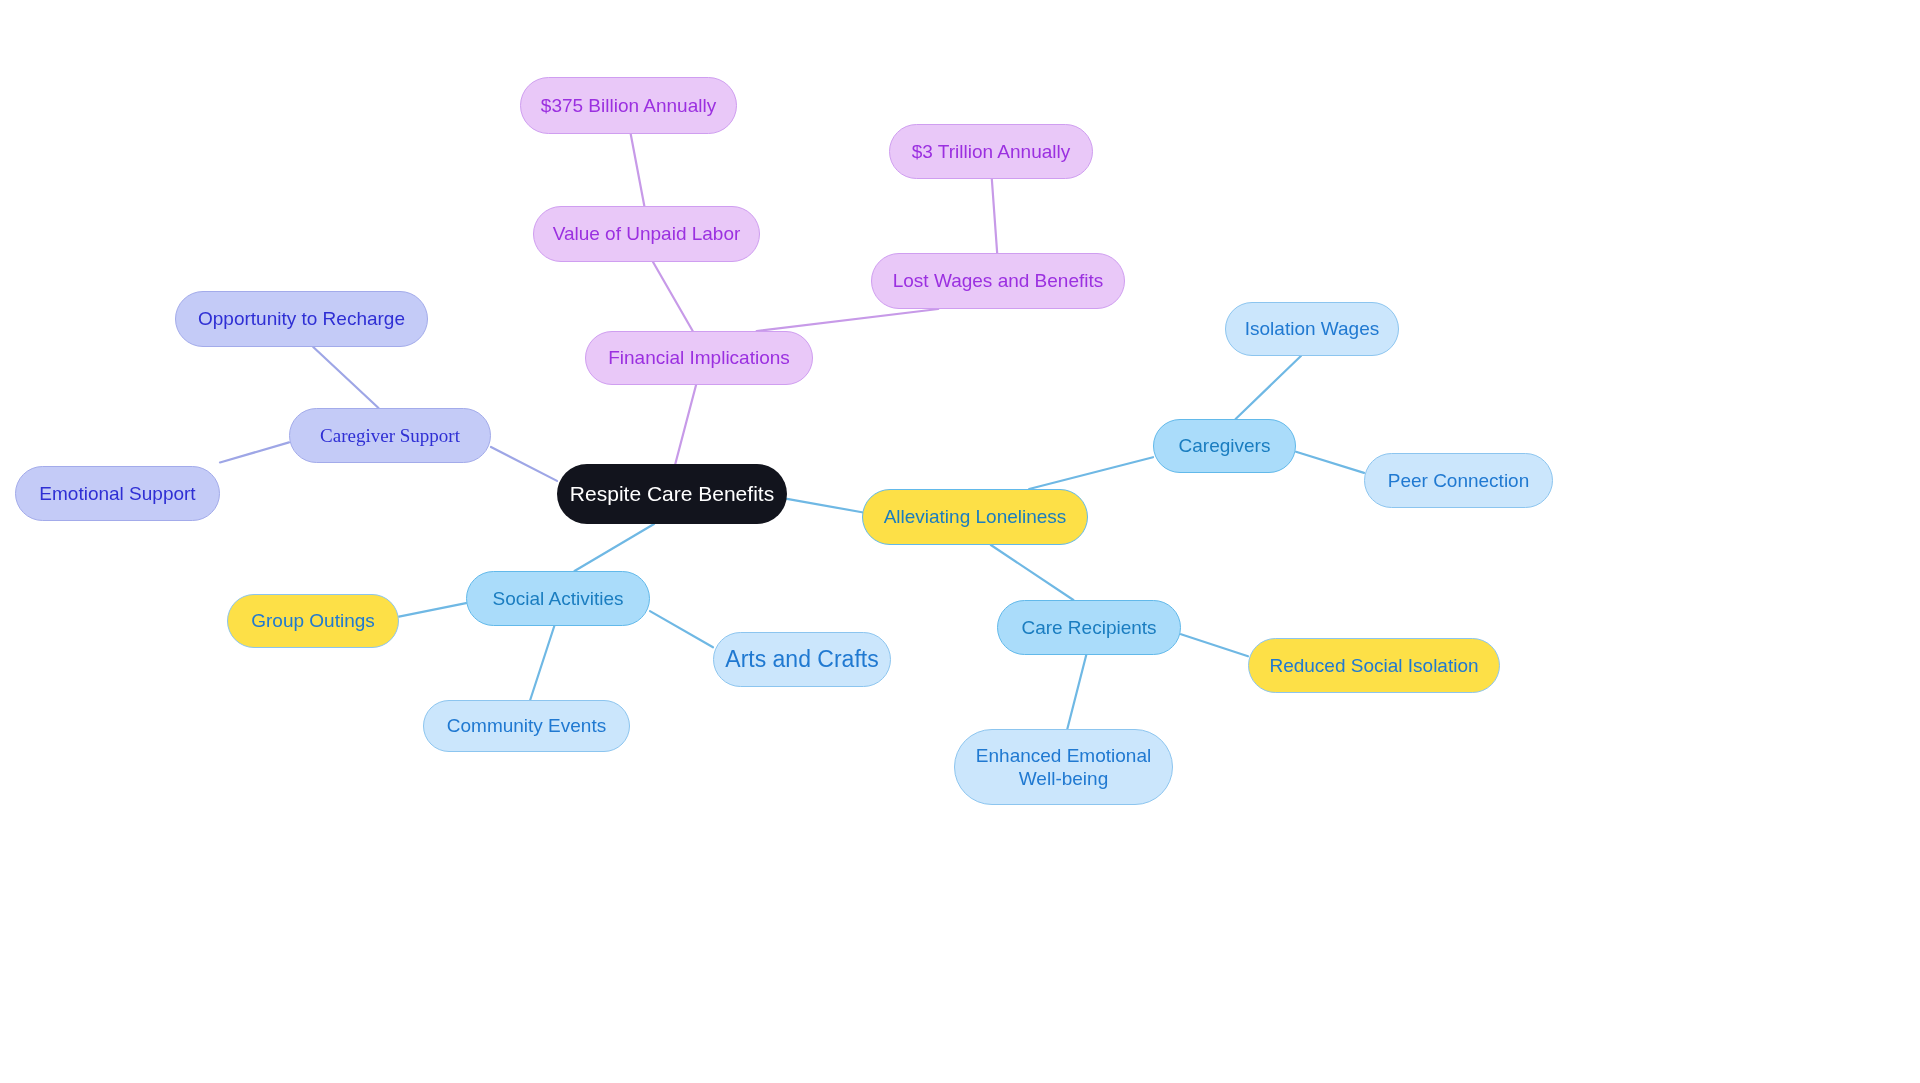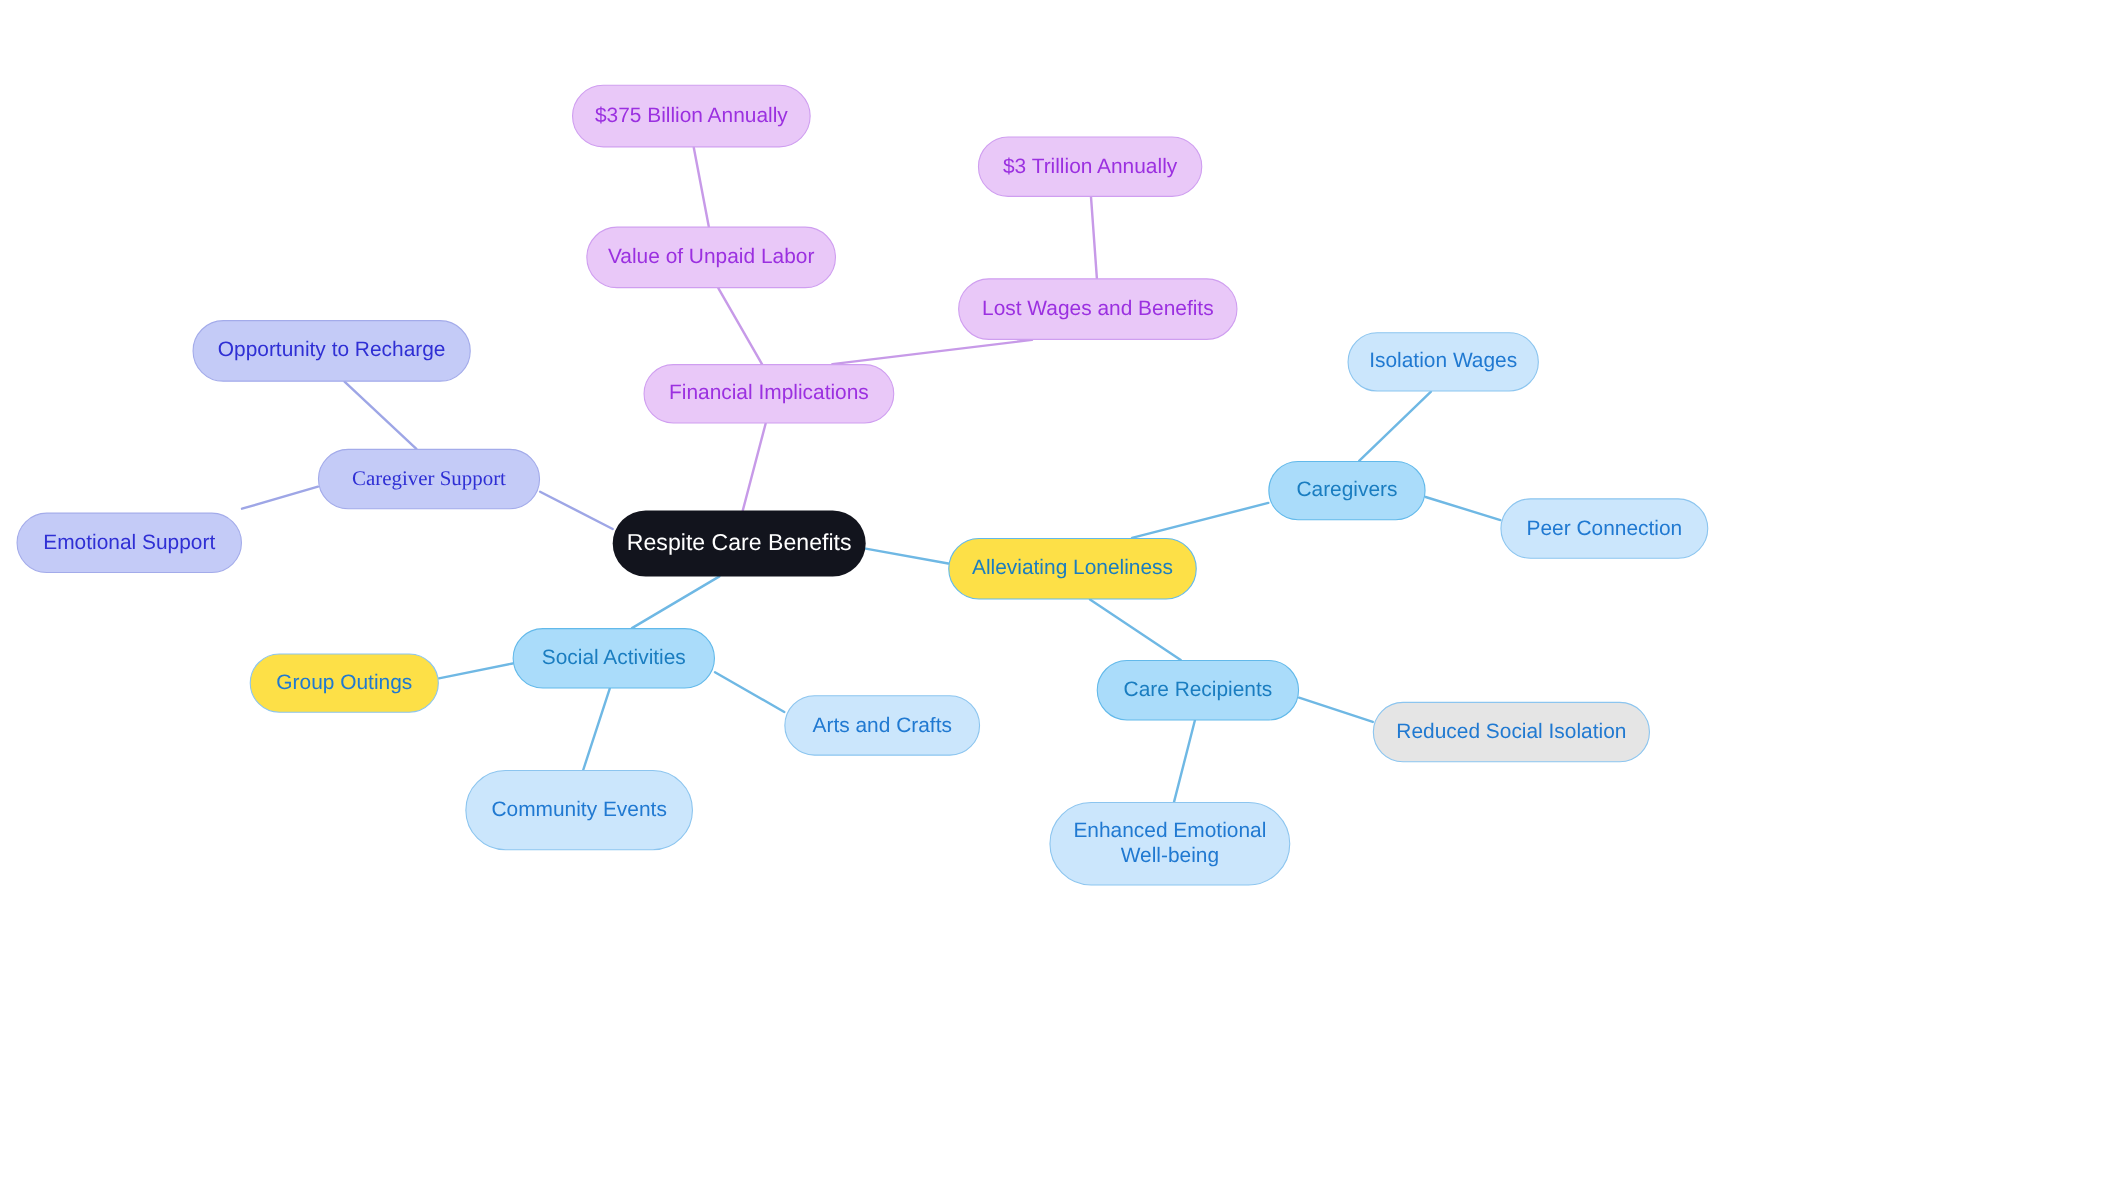--- a/index.html
+++ b/index.html
@@ -78,20 +78,20 @@
     <div class="node" style="left: 871px; top: 253px; width: 254px; height: 56px; background: rgb(233, 200, 248); color: rgb(155, 48, 224); border-color: rgb(207, 158, 240); font-size: 19px;">Lost Wages and Benefits</div>
     <div class="node" style="left: 889px; top: 124px; width: 204px; height: 55px; background: rgb(233, 200, 248); color: rgb(155, 48, 224); border-color: rgb(207, 158, 240); font-size: 19px;">$3 Trillion Annually</div>
     <div class="node" style="left: 289px; top: 408px; width: 202px; height: 55px; background: rgb(196, 203, 247); color: rgb(47, 47, 212); border-color: rgb(163, 171, 234); font-size: 19px; font-family: Liberation Serif, serif;">Caregiver Support</div>
     <div class="node" style="left: 175px; top: 291px; width: 253px; height: 56px; background: rgb(196, 203, 247); color: rgb(47, 47, 212); border-color: rgb(163, 171, 234); font-size: 19px;">Opportunity to Recharge</div>
     <div class="node" style="left: 15px; top: 466px; width: 205px; height: 55px; background: rgb(196, 203, 247); color: rgb(47, 47, 212); border-color: rgb(163, 171, 234); font-size: 19px;">Emotional Support</div>
     <div class="node" style="left: 862px; top: 489px; width: 226px; height: 56px; background: #fde047; color: rgb(26, 125, 192); border-color: rgb(98, 185, 234); font-size: 19px;">Alleviating Loneliness</div>
     <div class="node" style="left: 1153px; top: 419px; width: 143px; height: 54px; background: rgb(170, 220, 250); color: rgb(26, 125, 192); border-color: rgb(98, 185, 234); font-size: 19px;">Caregivers</div>
     <div class="node" style="left: 1225px; top: 302px; width: 174px; height: 54px; background: rgb(203, 230, 252); color: rgb(32, 121, 209); border-color: rgb(140, 197, 239); font-size: 19px;">Isolation Wages</div>
     <div class="node" style="left: 1364px; top: 453px; width: 189px; height: 55px; background: rgb(203, 230, 252); color: rgb(32, 121, 209); border-color: rgb(140, 197, 239); font-size: 19px;">Peer Connection</div>
     <div class="node" style="left: 997px; top: 600px; width: 184px; height: 55px; background: rgb(170, 220, 250); color: rgb(26, 125, 192); border-color: rgb(98, 185, 234); font-size: 19px;">Care Recipients</div>
-    <div class="node" style="left: 1248px; top: 638px; width: 252px; height: 55px; background: #e5e5e5; color: rgb(32, 121, 209); border-color: rgb(140, 197, 239); font-size: 19px;">Reduced Social Isolation</div>
+    <div class="node" style="left: 1248px; top: 638px; width: 252px; height: 55px; background: #fde047; color: rgb(32, 121, 209); border-color: rgb(140, 197, 239); font-size: 19px;">Reduced Social Isolation</div>
     <div class="node" style="left: 954px; top: 729px; width: 219px; height: 76px; background: rgb(203, 230, 252); color: rgb(32, 121, 209); border-color: rgb(140, 197, 239); font-size: 19px;">Enhanced Emotional
 Well-being</div>
     <div class="node" style="left: 466px; top: 571px; width: 184px; height: 55px; background: rgb(170, 220, 250); color: rgb(26, 125, 192); border-color: rgb(98, 185, 234); font-size: 19px;">Social Activities</div>
     <div class="node" style="left: 227px; top: 594px; width: 172px; height: 54px; background: #fde047; color: rgb(32, 121, 209); border-color: rgb(140, 197, 239); font-size: 19px;">Group Outings</div>
-    <div class="node" style="left: 423px; top: 700px; width: 207px; height: 73px; background: rgb(203, 230, 252); color: rgb(32, 121, 209); border-color: rgb(140, 197, 239); font-size: 19px;">Community Events</div>
-    <div class="node" style="left: 713px; top: 632px; width: 178px; height: 55px; background: rgb(203, 230, 252); color: rgb(32, 121, 209); border-color: rgb(140, 197, 239); font-size: 19px;">Arts and Crafts</div>
+    <div class="node" style="left: 423px; top: 700px; width: 207px; height: 52px; background: rgb(203, 230, 252); color: rgb(32, 121, 209); border-color: rgb(140, 197, 239); font-size: 19px;">Community Events</div>
+    <div class="node" style="left: 713px; top: 632px; width: 178px; height: 55px; background: rgb(203, 230, 252); color: rgb(32, 121, 209); border-color: rgb(140, 197, 239); font-size: 23px;">Arts and Crafts</div>
   </div>
 
 </body></html>

